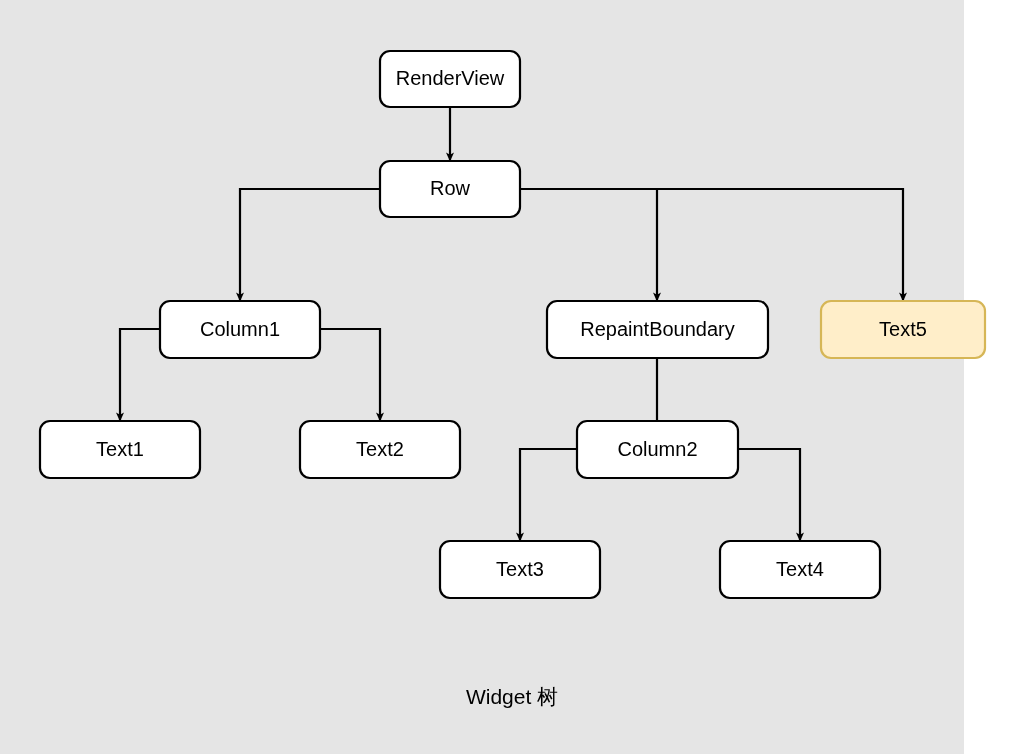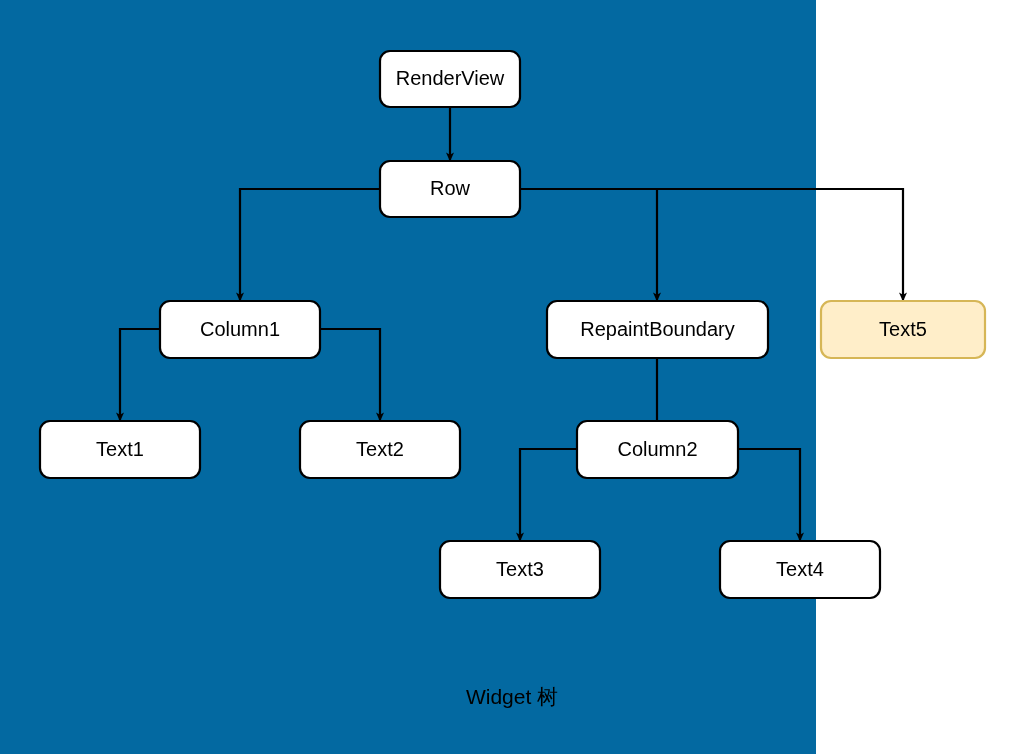--- a/index.html
+++ b/index.html
@@ -8,23 +8,23 @@
     background: #ffffff;
   }
   body {
     width: 1024px;
     height: 754px;
     font-family: "Liberation Sans", "DejaVu Sans", sans-serif;
     overflow: hidden;
   }
   #diagram-root {
     position: relative;
-    width: 816px;
+    width: 964px;
     height: 754px;
-    background: #0369a1;
+    background: #e5e5e5;
   }
   svg#tree-canvas {
     position: absolute;
     top: 0;
     left: 0;
     width: 1024px;
     height: 754px;
     display: block;
   }
   .node-rect {

